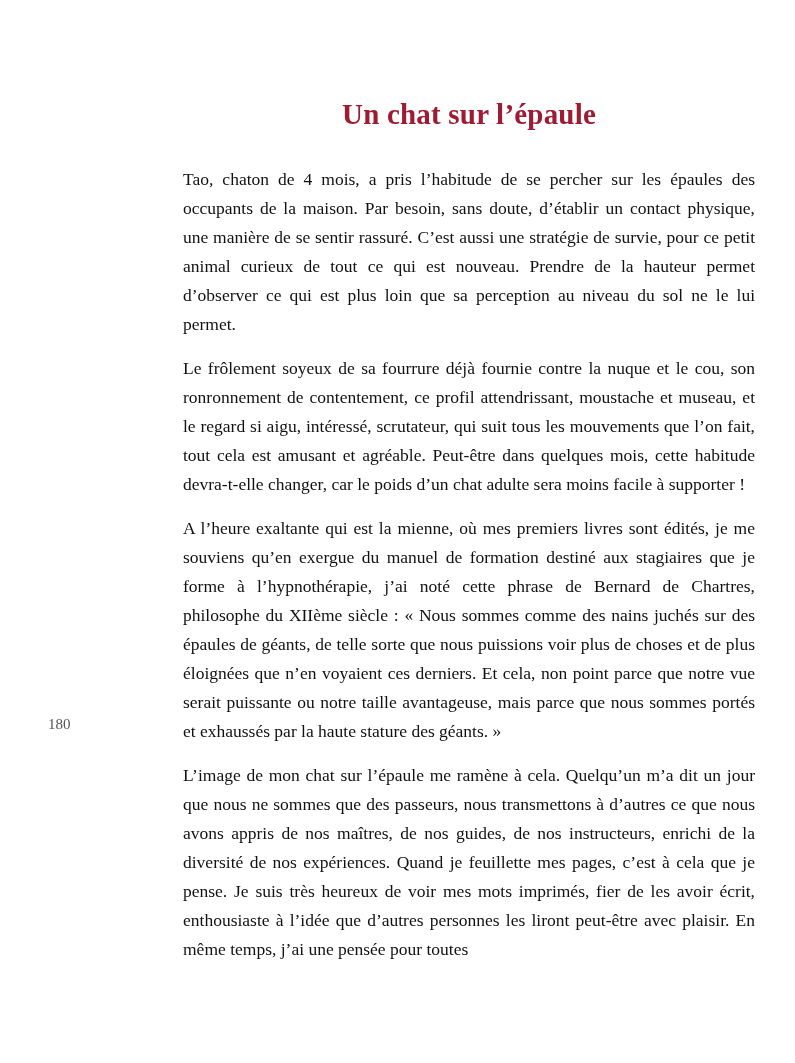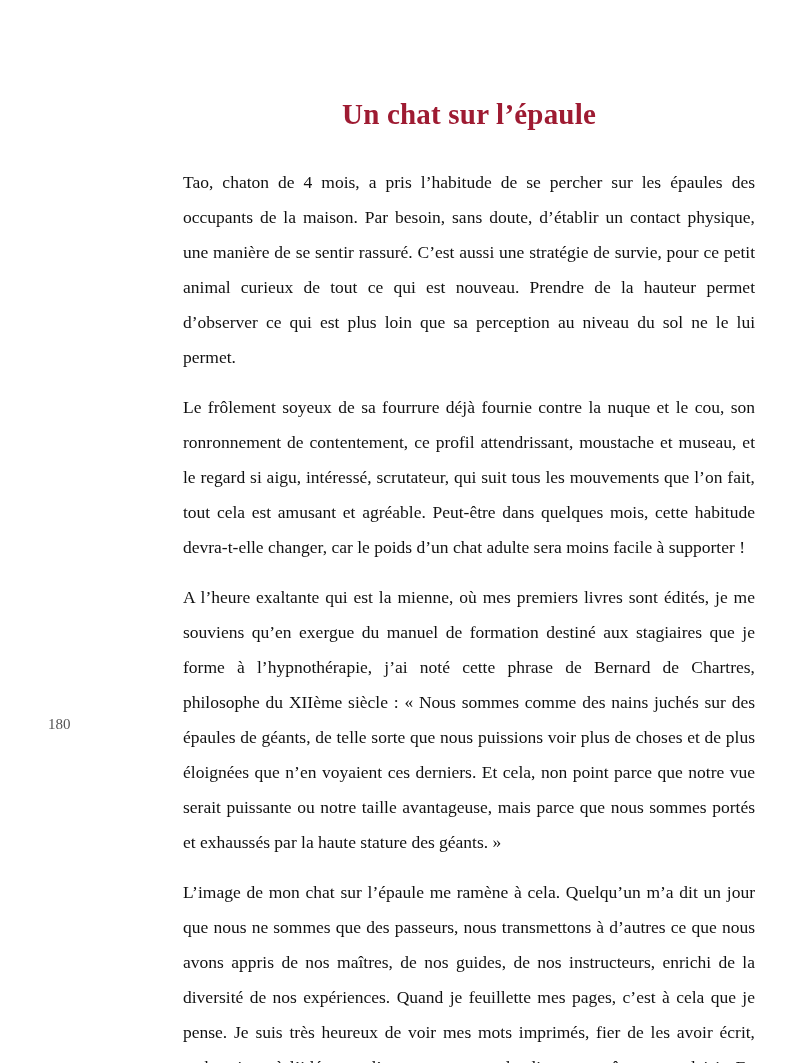--- a/index.html
+++ b/index.html
@@ -28,21 +28,21 @@
   .doc-title {
     text-align: center;
     color: #9e1b32;
     font-size: 29px;
     font-weight: bold;
     margin: 0 0 34px 0;
     letter-spacing: 0.2px;
   }
   .body-text p {
     font-size: 17.5px;
-    line-height: 35px;
+    line-height: 29px;
     text-align: justify;
     margin: 0 0 15px 0;
   }
   .quote-italic {
   }
   .page-number {
     position: absolute;
     bottom: 16px;
     left: 0;
     width: 100%;

